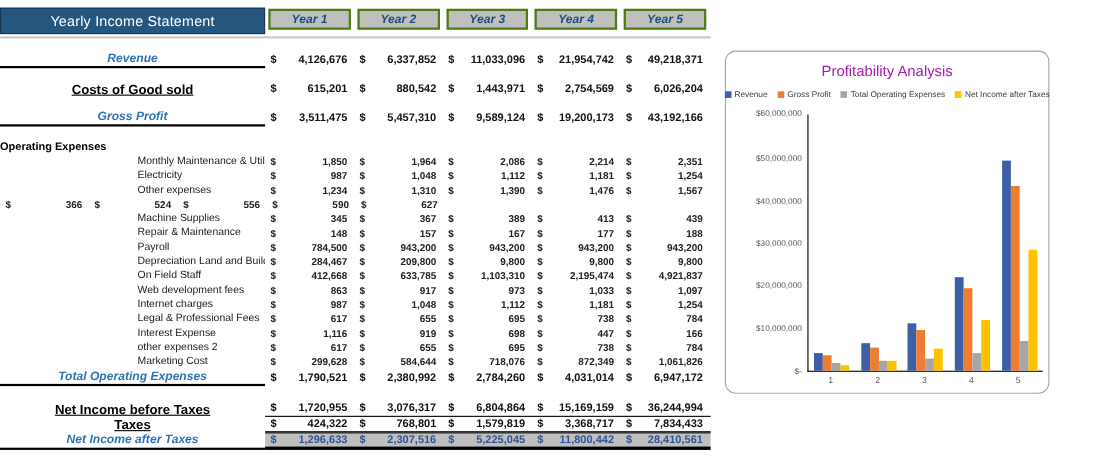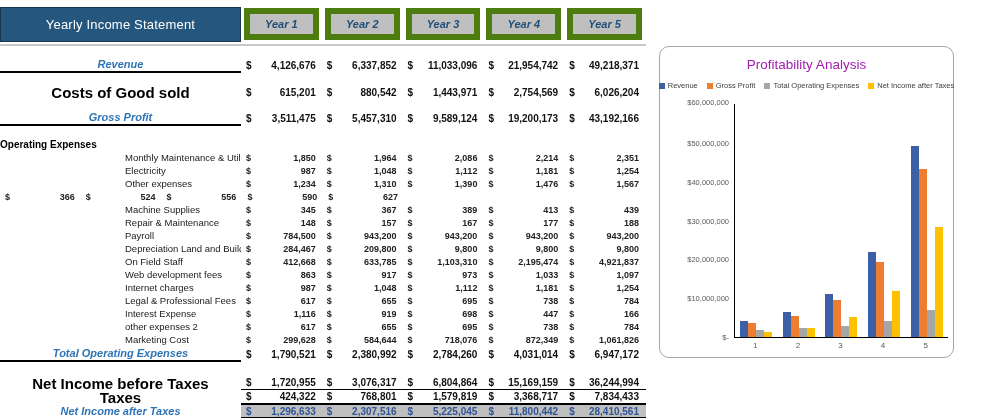--- a/index.html
+++ b/index.html
@@ -2,42 +2,42 @@
 <html style="--header-bg: #24567E; --header-text: #FFFFFF; --tab-bg: #BFBFBF; --tab-text: #1F4E79; --blue-label: #2E74B5; --highlight-bg: #BFBFBF; --highlight-text: #2F5496;"><head>
 <meta charset="utf-8">
 <style>
   html,body{margin:0;padding:0;width:997px;height:418px;background:#fff;overflow:hidden;
     font-family:"Liberation Sans", sans-serif;}
   .sheet{position:relative;width:997px;height:418px;background:#fff;}
 
   
   .statement{position:absolute;left:0;top:7px;width:646px;}
   .head{display:flex;border-bottom:2px solid #c9c9c9;padding-bottom:2px;}
-  .title-cell{width:241px;height:35px;background:var(--header-bg);color:var(--header-text);
+  .title-cell{width:241px;height:24px;background:var(--header-bg);color:var(--header-text);
     display:flex;align-items:center;justify-content:center;font-size:13px;letter-spacing:.2px;
     border:1px solid #17364f;box-sizing:border-box;}
   .tab{width:80.8px;box-sizing:border-box;padding:1px 3px 0 3px;height:21px;}
-  .tab-inner{height:32px;background:var(--tab-bg);border:6px solid #4d7c0f;display:flex;
+  .tab-inner{height:19px;background:var(--tab-bg);border:2px solid #4d7c0f;display:flex;
     align-items:center;justify-content:center;font-size:11px;font-weight:700;font-style:italic;
     color:var(--tab-text);box-sizing:border-box;}
   .rows{padding-top:0;}
   .row{display:flex;align-items:stretch;}
   .lbl{width:241px;flex:0 0 241px;display:flex;align-items:center;justify-content:center;
     box-sizing:border-box;white-space:nowrap;overflow:hidden;}
   .vals{display:flex;flex:1;align-items:stretch;box-sizing:border-box;}
   .cell{width:80.8px;flex:0 0 80.8px;display:flex;align-items:center;justify-content:space-between;
     box-sizing:border-box;padding:0 6px 0 5px;font-weight:700;color:#111;}
   .r-total{height:16px;margin-top:11px;}
   .r-total .lbl{font-size:11px;font-weight:700;font-style:italic;color:var(--blue-label);
     border-bottom:2px solid #000;}
   .r-total .cell{font-size:10px;}
   .r-bold{height:14px;}
   .r-gap{margin-top:12px;}
   .r-gap-lg{margin-top:14px;}
-  .r-bold .lbl{font-size:15px;font-weight:700;color:#000;}
+  .r-bold .lbl{font-size:12px;font-weight:700;color:#000;text-decoration:underline;}
   .r-bold .cell{font-size:10px;}
   .r-header{height:13px;margin-top:12px;}
   .r-header .lbl{font-size:10px;font-weight:700;color:#000;justify-content:flex-start;
     }
   .r-item{height:13px;}
   .r-item .lbl{font-size:9.5px;color:#1a1a1a;justify-content:flex-start;padding-left:125px;}
   .r-item .cell{font-size:9px;font-weight:700;color:#222;}
   .r-vline .vals{border-bottom:1px solid #000;}
   .r-highlight{height:16px;}
   .r-highlight .lbl{font-size:11px;font-weight:700;font-style:italic;color:var(--blue-label);

